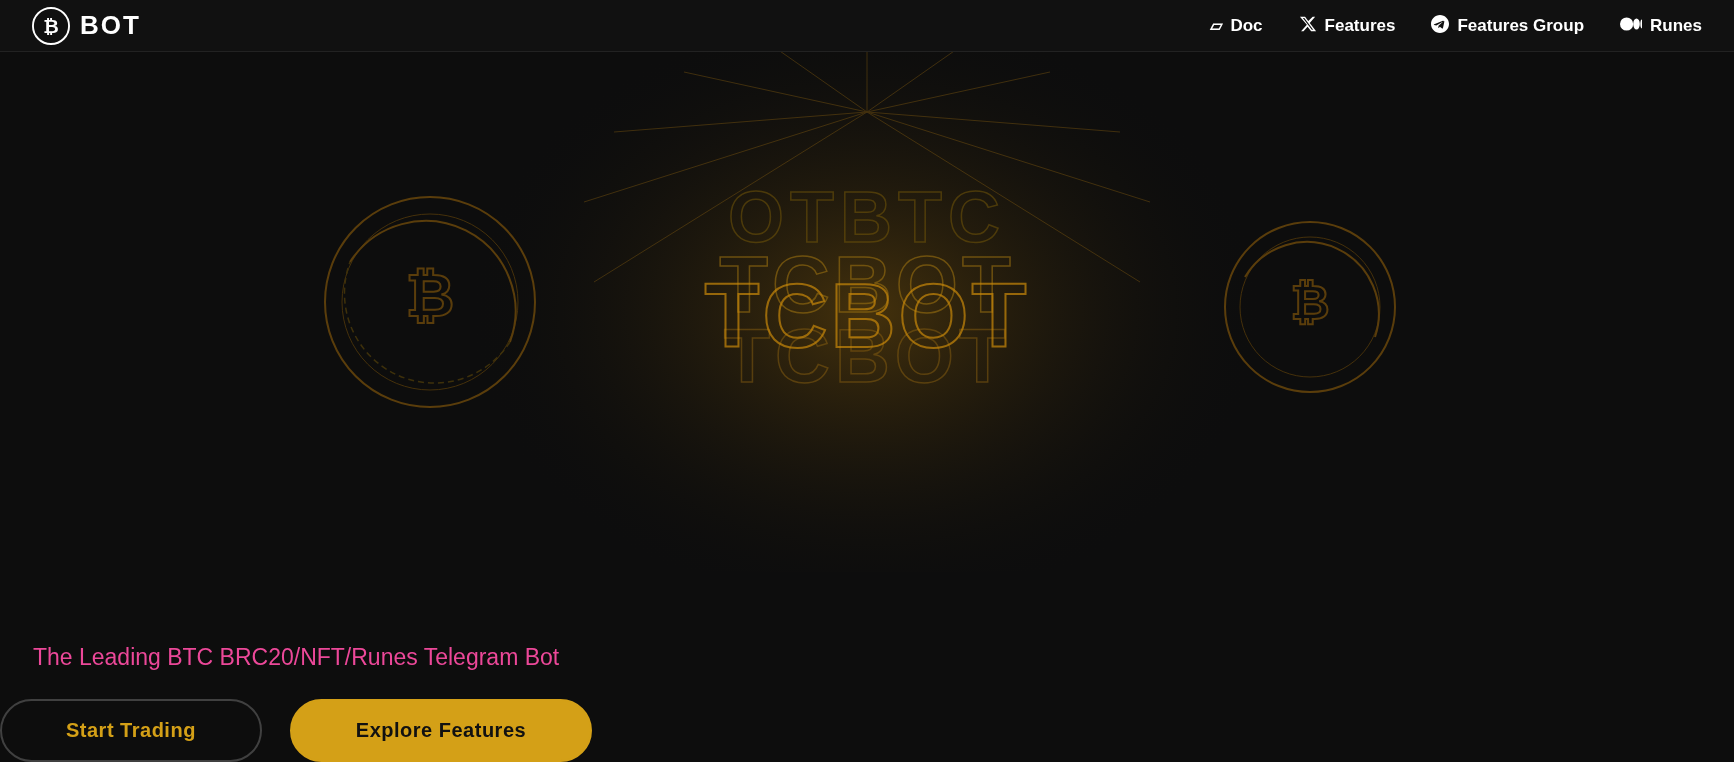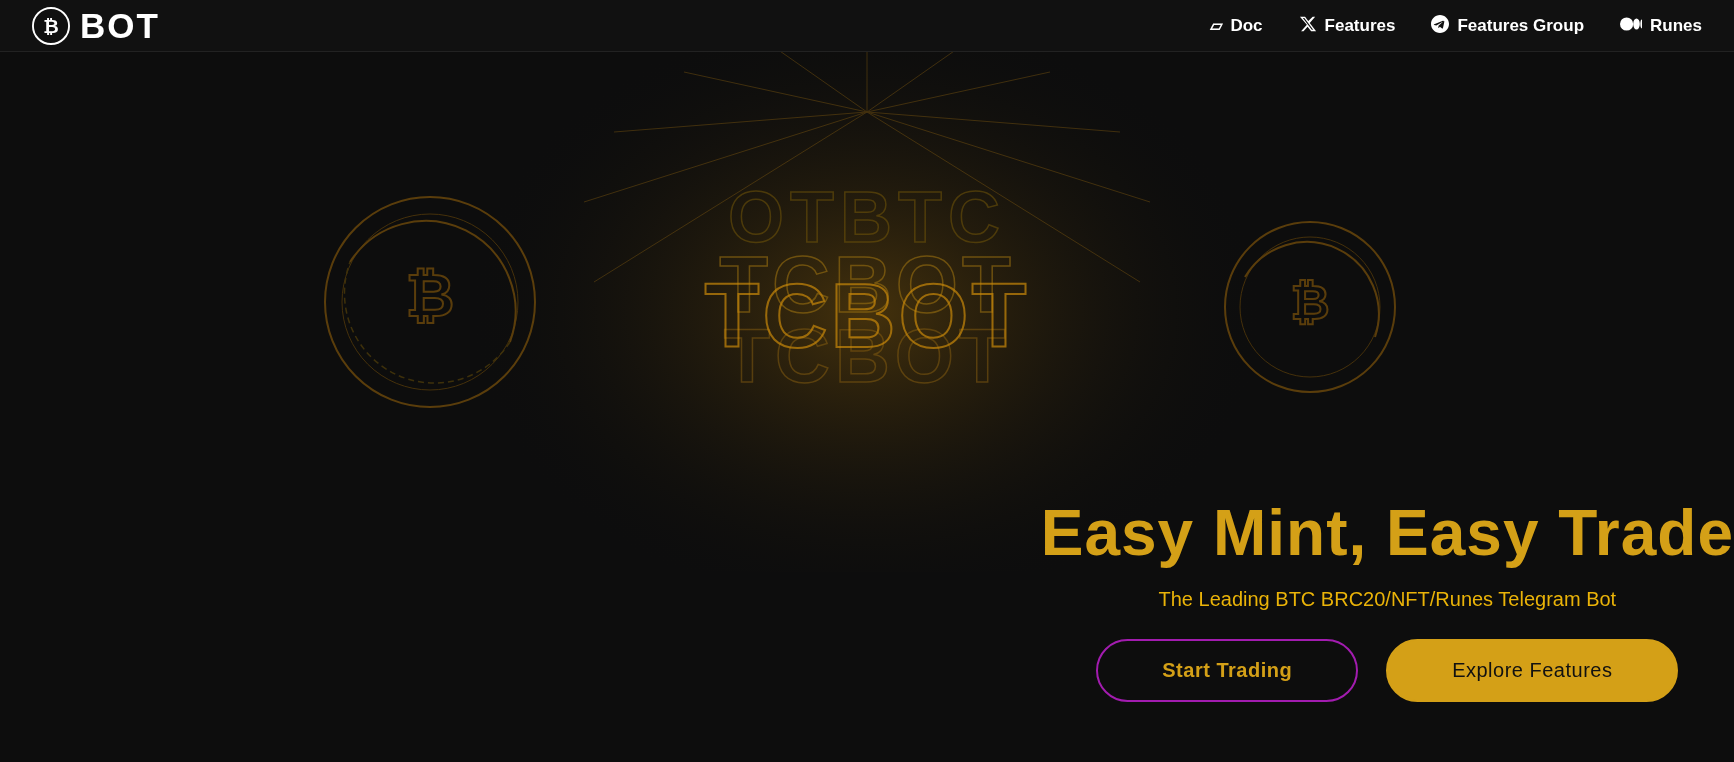--- a/index.html
+++ b/index.html
@@ -31,21 +31,21 @@
       align-items: center;
       gap: 10px;
     }
 
     .logo-icon {
       width: 38px;
       height: 38px;
     }
 
     .logo-text {
-      font-size: 35px;
+      font-size: 26px;
       font-weight: 900;
       color: #fff;
       letter-spacing: 2px;
     }
 
     .nav-links {
       display: flex;
       align-items: center;
       gap: 36px;
     }
@@ -66,23 +66,22 @@
       color: #fff;
     }
 
     
     .hero {
       position: relative;
       width: 100%;
       height: 710px;
       display: flex;
       flex-direction: column;
-      align-items: flex-end;
+      align-items: flex-start;
       justify-content: flex-end;
-      padding-bottom: 60px;
       overflow: hidden;
       background: #0d0d0d;
     }
 
     .hero-content {
       position: relative;
       z-index: 5;
       display: flex;
       flex-direction: column;
       align-items: center;
@@ -91,50 +90,50 @@
 
     .hero-title {
       font-size: 64px;
       font-weight: 900;
       color: #d4a017;
       text-align: center;
       letter-spacing: 1px;
     }
 
     .hero-subtitle {
-      font-size: 20px;
-      color: #eab308;
+      font-size: 23px;
+      color: #ec4899;
       text-align: center;
       font-weight: 400;
     }
 
     .hero-buttons {
       display: flex;
       gap: 28px;
       margin-top: 10px;
     }
 
     .btn-start {
       background: transparent;
-      border: 2px solid #a21caf;
+      border: 2px solid #404040;
       color: #d4a017;
       font-size: 20px;
       font-weight: 700;
       padding: 18px 64px;
       border-radius: 40px;
       cursor: pointer;
       letter-spacing: 0.5px;
     }
 
     .btn-explore {
       background: #d4a017;
       border: 2px solid #d4a017;
       color: #111;
       font-size: 20px;
-      font-weight: 400;
+      font-weight: 700;
       padding: 18px 64px;
       border-radius: 40px;
       cursor: pointer;
       letter-spacing: 0.5px;
     }
 
     
     .hero-visual {
       position: absolute;
       top: 0;
@@ -240,20 +239,19 @@
 
     <g transform="translate(1310, 255)" opacity="0.45">
       <circle cx="0" cy="0" r="85" fill="none" stroke="#b8780a" stroke-width="2"></circle>
       <circle cx="0" cy="0" r="70" fill="none" stroke="#8a5c08" stroke-width="1"></circle>
       <text x="0" y="12" text-anchor="middle" font-size="48" font-weight="900" fill="none" stroke="#b8780a" stroke-width="2" font-family="Arial">₿</text>
       <path d="M -65,-30 A 72,72 0 0,1 65,30" fill="none" stroke="#b8780a" stroke-width="2"></path>
     </g>
   </svg>
 
   <div class="hero-content">
-    <h1 class="hero-title">Easy Mint, Easy Trade</h1>
     <p class="hero-subtitle">The Leading BTC BRC20/NFT/Runes Telegram Bot</p>
     <div class="hero-buttons">
       <button class="btn-start">Start Trading</button>
       <button class="btn-explore">Explore Features</button>
     </div>
   </div>
 </section>
 
 </body></html>

